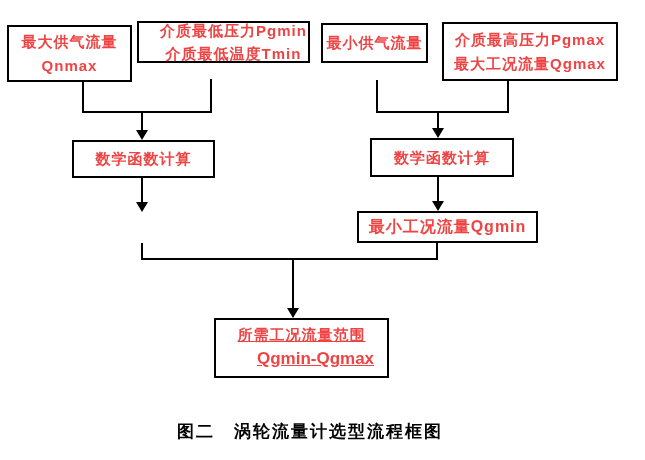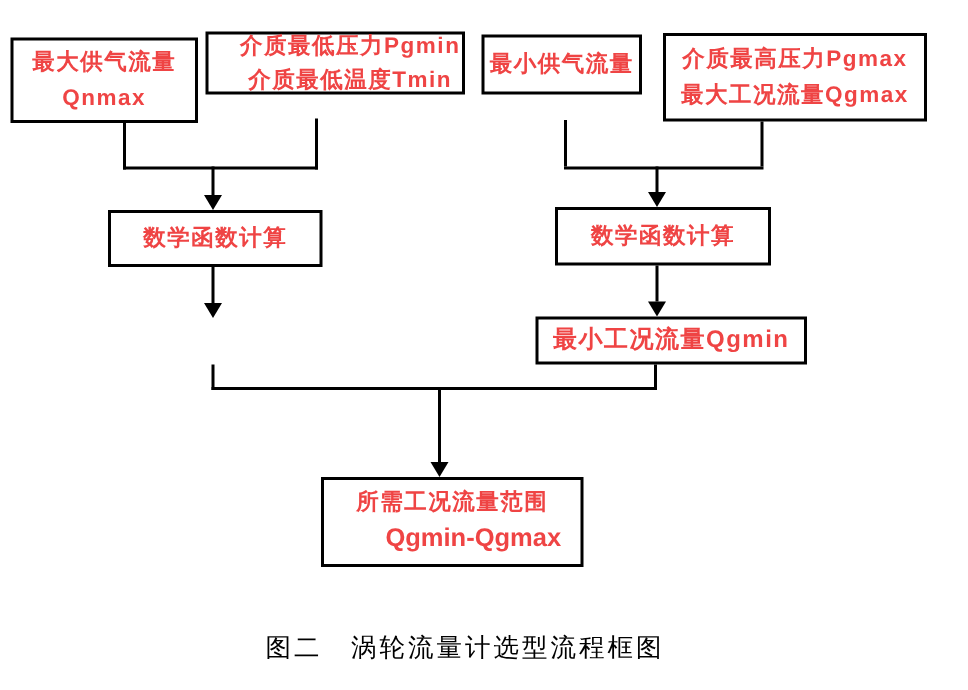--- a/index.html
+++ b/index.html
@@ -45,34 +45,34 @@
     border-right: 6px solid transparent;
     border-top: 10px solid #000000;
   }
   .caption {
     position: absolute;
     left: 0;
     top: 420px;
     width: 620px;
     text-align: center;
     font-size: 17px;
-    font-weight: normal;
+    font-weight: bold;
     letter-spacing: 2px;
     color: #000000;
   }
   
   #b-qnmax   { left: 7px;   top: 25px;  width: 125px; height: 57px; font-size: 15px; }
   #b-pgmin   { left: 137px; top: 21px;  width: 173px; height: 42px; font-size: 15px; padding-left: 20px; }
   #b-qnmin   { left: 321px; top: 23px;  width: 107px; height: 40px; font-size: 15px; }
   #b-pgmax   { left: 442px; top: 22px;  width: 176px; height: 59px; font-size: 15px; }
   #b-calc-l  { left: 72px;  top: 140px; width: 143px; height: 38px; font-size: 15px; }
   #b-calc-r  { left: 370px; top: 138px; width: 144px; height: 39px; font-size: 15px; }
   #b-qgmax   { left: 58px;  top: 212px; width: 170px; height: 31px; font-size: 16px; }
   #b-qgmin   { left: 357px; top: 211px; width: 181px; height: 32px; font-size: 16px; align-items: center; }
-  #b-result  { left: 214px; top: 318px; width: 175px; height: 60px; font-size: 15px; }
+  #b-result  { left: 214px; top: 318px; width: 175px; height: 60px; font-size: 15px; text-decoration: underline; }
   #b-result .ln2 { font-size: 17px; letter-spacing: 0; margin-left: 28px; }
 </style>
 </head>
 <body>
 
 <div class="canvas">
 
   <div class="box" id="b-qnmax">
     <div class="ln">最大供气流量</div>
     <div class="ln">Qnmax</div>

